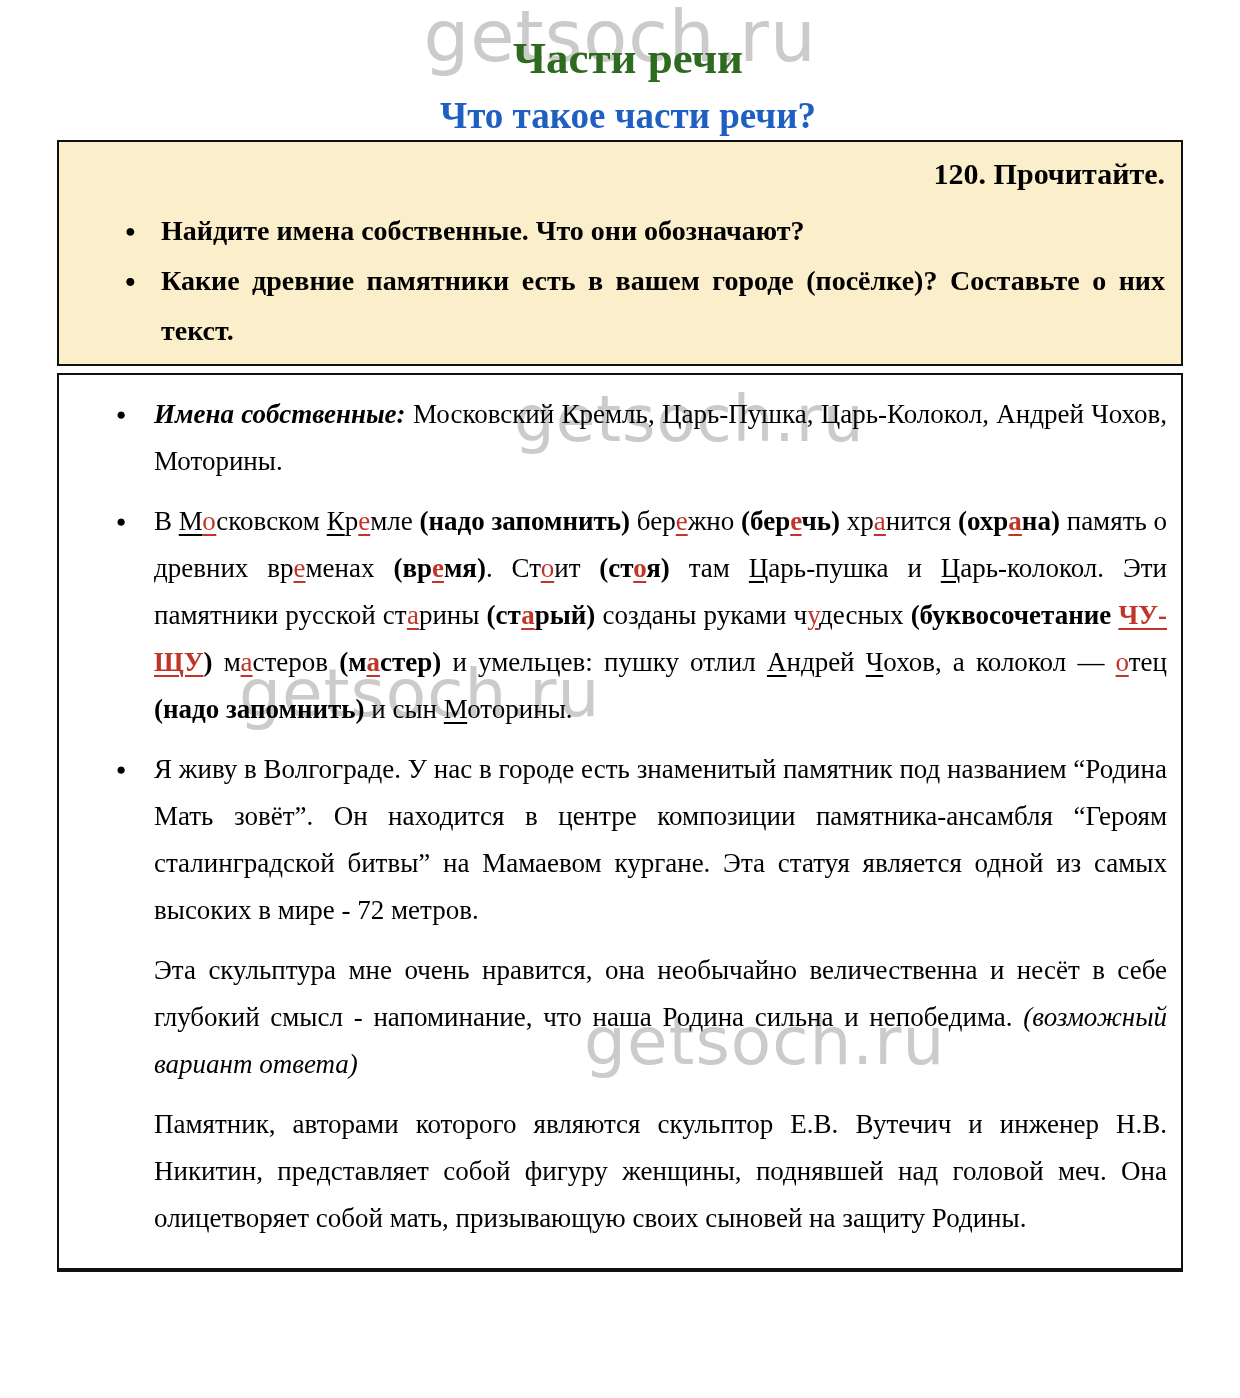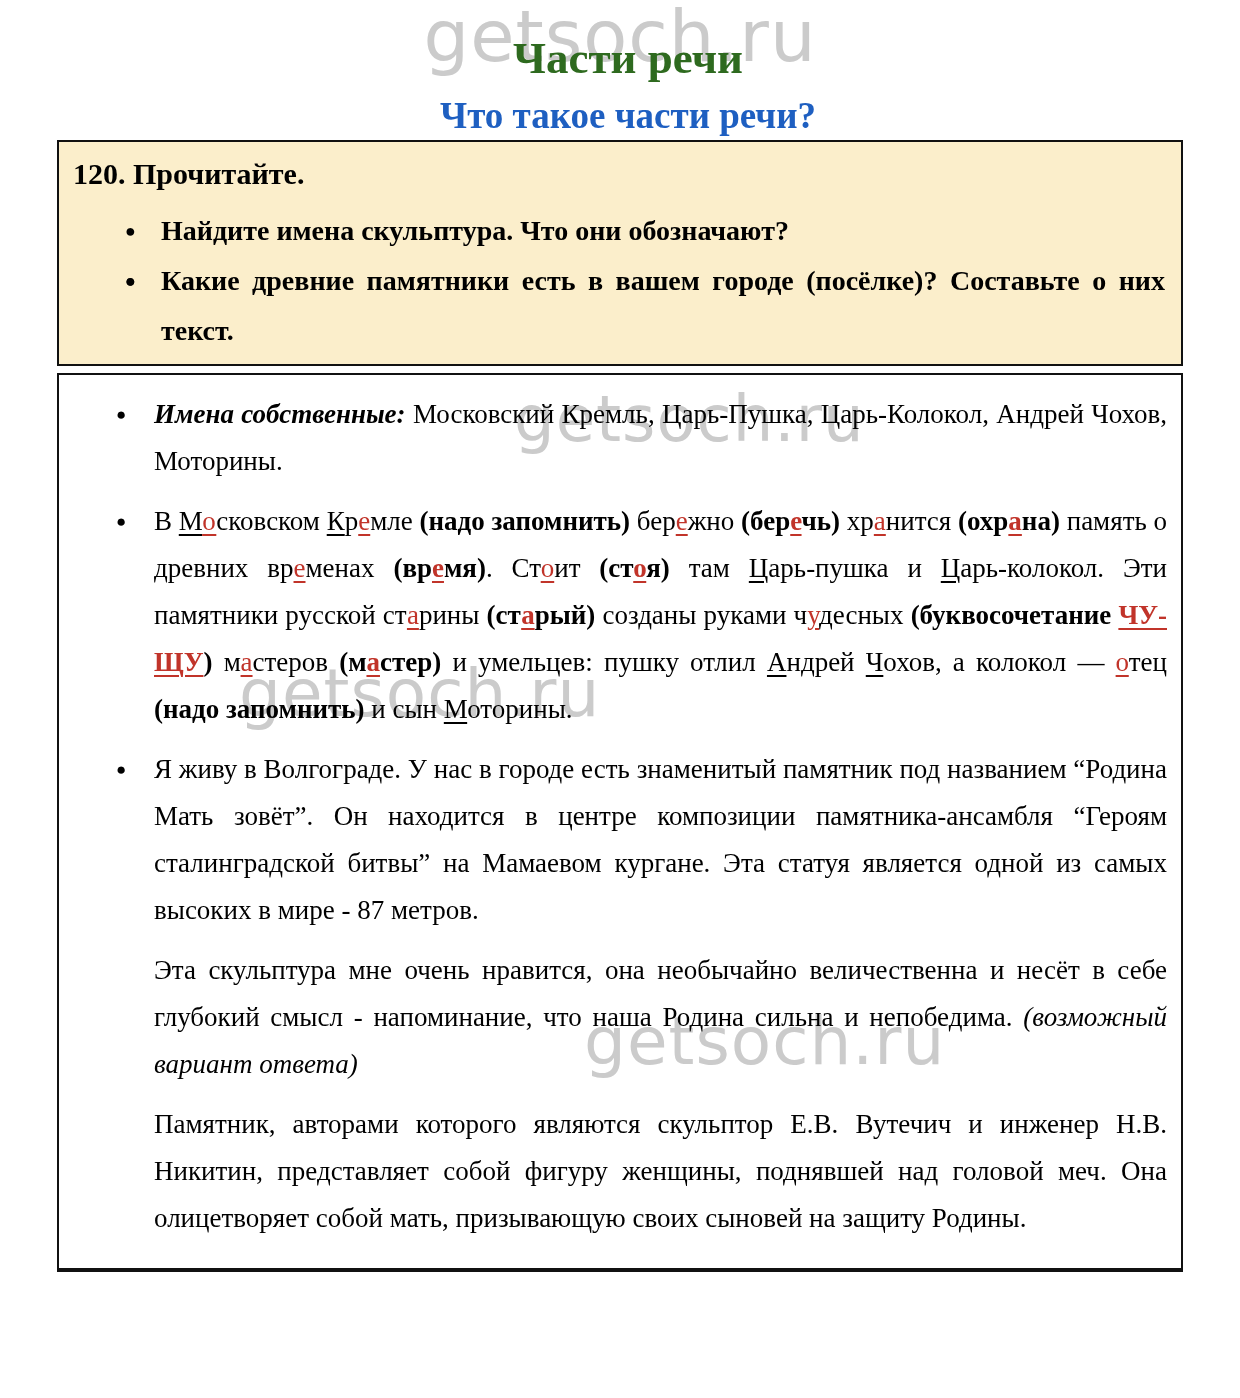--- a/index.html
+++ b/index.html
@@ -55,20 +55,21 @@
     padding:16px 14px 26px 12px;
   }
   .wm-a1{top:280px;left:180px;font-size:66px;}
   .wm-a2{top:628px;left:525px;font-size:66px;}
   
   .task-heading{
     position:relative;z-index:1;
     font-size:30px;font-weight:700;
     line-height:44px;
     margin:0 0 10px 0;
+    text-align:right;
   }
   .task-item{
     position:relative;z-index:1;
     margin:0 0 0 52px;
     padding-left:36px;
     font-size:28px;font-weight:700;
     line-height:50px;
     text-align:justify;
   }
   
@@ -99,21 +100,21 @@
   <div class="wm wm-top">getsoch.ru</div>
   <h1>Части речи</h1>
   <h2>Что такое части речи?</h2>
 </div>
 
 <div class="tbox">
   <div class="wm wm-task">getsoch.ru</div>
   <p class="task-heading">120. Прочитайте.</p>
   <div class="task-item">
     <span class="marker">●</span>
-    <span>Найдите имена скульптура. Что они обозначают?</span>
+    <span>Найдите имена собственные. Что они обозначают?</span>
   </div>
   <div class="task-item">
     <span class="marker">●</span>
   </div>
   <div class="task-item">
     <span class="marker">●</span>
     <span>Какие древние памятники есть в вашем городе (посёлке)? Составьте о них текст.</span>
   </div>
 </div>
 
@@ -126,21 +127,21 @@
     <span><span class="st-b st-i">Имена собственные:</span><span> Московский Кремль, Царь-Пушка, Царь-Колокол, Андрей Чохов, Моторины.</span></span>
   </div>
 
   <div class="ans-item">
     <span class="marker">●</span>
     <span><span>В </span><span class="st-u">М</span><span class="st-r st-u">о</span><span>сковском </span><span class="st-u">К</span><span>р</span><span class="st-r st-u">е</span><span>мле </span><span class="st-b">(надо запомнить)</span><span> бер</span><span class="st-r st-u">е</span><span>жно </span><span class="st-b">(бер</span><span class="st-b st-r st-u">е</span><span class="st-b">чь)</span><span> хр</span><span class="st-r st-u">а</span><span>нится </span><span class="st-b">(охр</span><span class="st-b st-r st-u">а</span><span class="st-b">на)</span><span> память о древних вр</span><span class="st-r st-u">е</span><span>менах </span><span class="st-b">(вр</span><span class="st-b st-r st-u">е</span><span class="st-b">мя)</span><span>. Ст</span><span class="st-r st-u">о</span><span>ит </span><span class="st-b">(ст</span><span class="st-b st-r st-u">о</span><span class="st-b">я)</span><span> там </span><span class="st-u">Ц</span><span>арь-пушка и </span><span class="st-u">Ц</span><span>арь-колокол. Эти памятники русской ст</span><span class="st-r st-u">а</span><span>рины </span><span class="st-b">(ст</span><span class="st-b st-r st-u">а</span><span class="st-b">рый)</span><span> созданы руками ч</span><span class="st-r st-u">у</span><span>десных </span><span class="st-b">(буквосочетание </span><span class="st-b st-r st-u">ЧУ-ЩУ</span><span class="st-b">)</span><span> м</span><span class="st-r st-u">а</span><span>стеров </span><span class="st-b">(м</span><span class="st-b st-r st-u">а</span><span class="st-b">стер)</span><span> и умельцев: пушку отлил </span><span class="st-u">А</span><span>ндрей </span><span class="st-u">Ч</span><span>охов, а колокол — </span><span class="st-r st-u">о</span><span>тец </span><span class="st-b">(надо запомнить)</span><span> и сын </span><span class="st-u">М</span><span>оторины.</span></span>
   </div>
 
   <div class="ans-item">
     <span class="marker">●</span>
-    <span><span>Я живу в Волгограде. У нас в городе есть знаменитый памятник под названием “Родина Мать зовёт”. Он находится в центре композиции памятника-ансамбля “Героям сталинградской битвы” на Мамаевом кургане. Эта статуя является одной из самых высоких в мире - 87 метров.</span></span>
+    <span><span>Я живу в Волгограде. У нас в городе есть знаменитый памятник под названием “Родина Мать зовёт”. Он находится в центре композиции памятника-ансамбля “Героям сталинградской битвы” на Мамаевом кургане. Эта статуя является одной из самых высоких в мире - 72 метров.</span></span>
   </div>
 
   <div class="ans-item">
     <span><span>Эта скульптура мне очень нравится, она необычайно величественна и несёт в себе глубокий смысл - напоминание, что наша Родина сильна и непобедима. </span><span class="st-i">(возможный вариант ответа)</span></span>
   </div>
 
   <div class="ans-item">
     <span><span>Памятник, авторами которого являются скульптор Е.В. Вутечич и инженер Н.В. Никитин, представляет собой фигуру женщины, поднявшей над головой меч. Она олицетворяет собой мать, призывающую своих сыновей на защиту Родины.</span></span>
   </div>
 </div>

